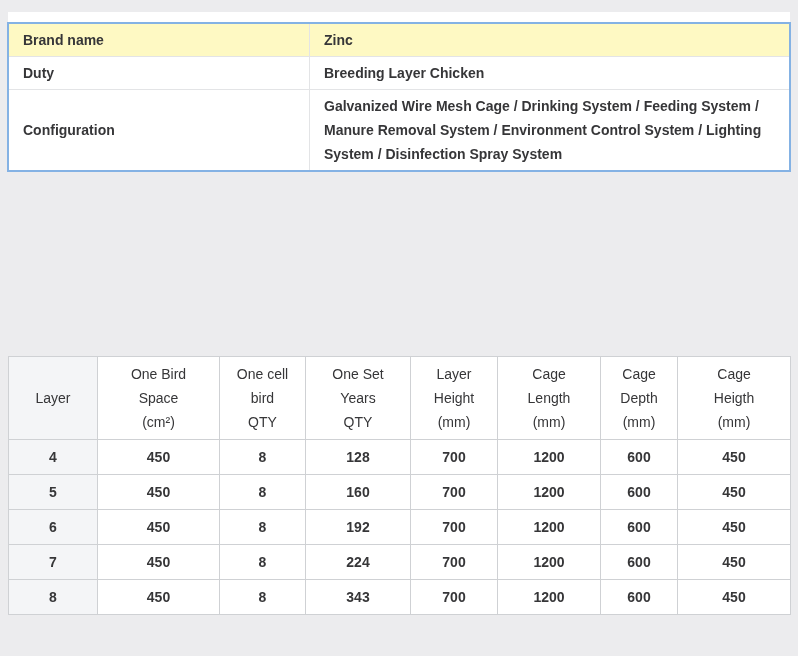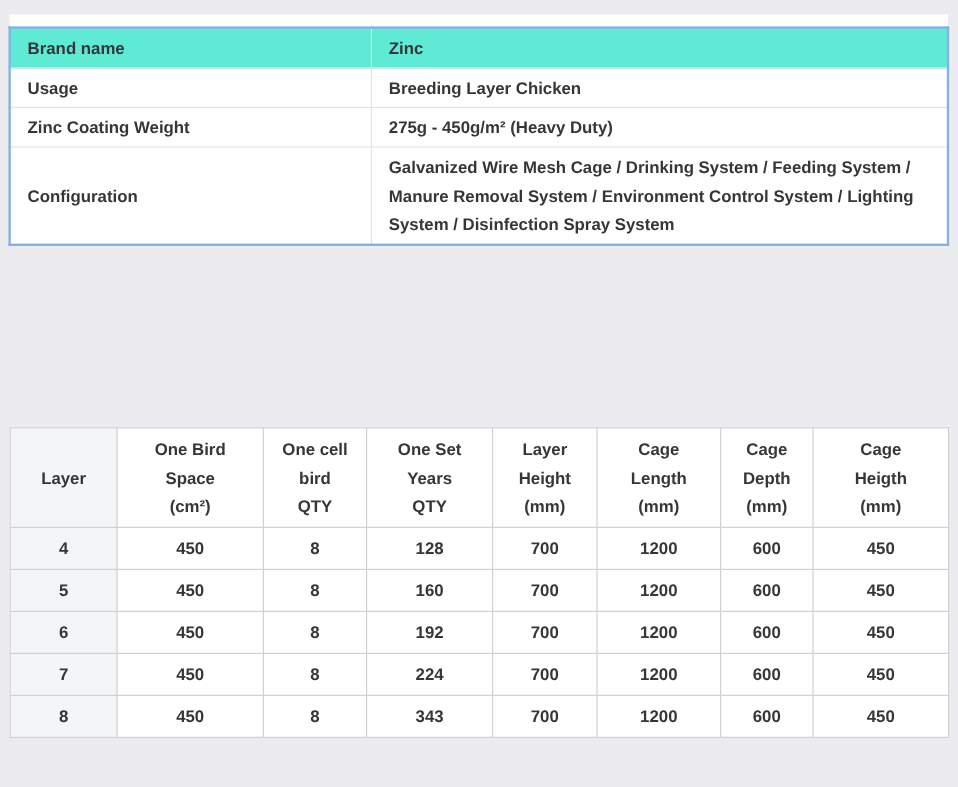--- a/index.html
+++ b/index.html
@@ -12,50 +12,46 @@
   .panel-edge{position:absolute;left:8px;top:12px;width:782px;height:10px;background:#ffffff;}
   table{border-collapse:collapse;background:#ffffff;table-layout:fixed;}
   
   .t1{position:absolute;left:7px;top:22px;width:784px;border:2px solid #84b2e4;}
   .t1 td{
     border:1px solid #e3e4e6;
     font-size:14px;line-height:24px;
     padding:4px 14px;vertical-align:middle;text-align:left;
   }
   .t1 td.lbl{width:272px;}
-  .t1 tr:first-child td{background:#5eead4;}
+  .t1 tr:first-child td{background:#fef9c3;}
   
   .t2{position:absolute;left:8px;top:356px;width:782px;}
   .t2 th,.t2 td{
     border:1px solid #cfd1d4;
     font-size:14px;line-height:24px;
     text-align:center;vertical-align:middle;
     padding:5px 4px;
   }
-  .t2 th{white-space:pre-line;font-weight:bold;}
+  .t2 th{white-space:pre-line;font-weight:normal;}
   .t2 th:first-child,.t2 td:first-child{background:#f4f5f7;}
 </style>
 </head>
 <body>
 
 <div class="panel-edge"></div>
 
 <table class="t1">
   <tbody>
     <tr>
       <td class="lbl">Brand name</td>
       <td class="val">Zinc</td>
     </tr>
     <tr>
-      <td class="lbl">Usage</td>
+      <td class="lbl">Duty</td>
       <td class="val">Breeding Layer Chicken</td>
-    </tr>
-    <tr>
-      <td class="lbl">Zinc Coating Weight</td>
-      <td class="val">275g - 450g/m² (Heavy Duty)</td>
     </tr>
     <tr>
       <td class="lbl">Configuration</td>
       <td class="val">Galvanized Wire Mesh Cage / Drinking System / Feeding System / Manure Removal System / Environment Control System / Lighting System / Disinfection Spray System</td>
     </tr>
   </tbody>
 </table>
 
 <table class="t2">
   <colgroup>

